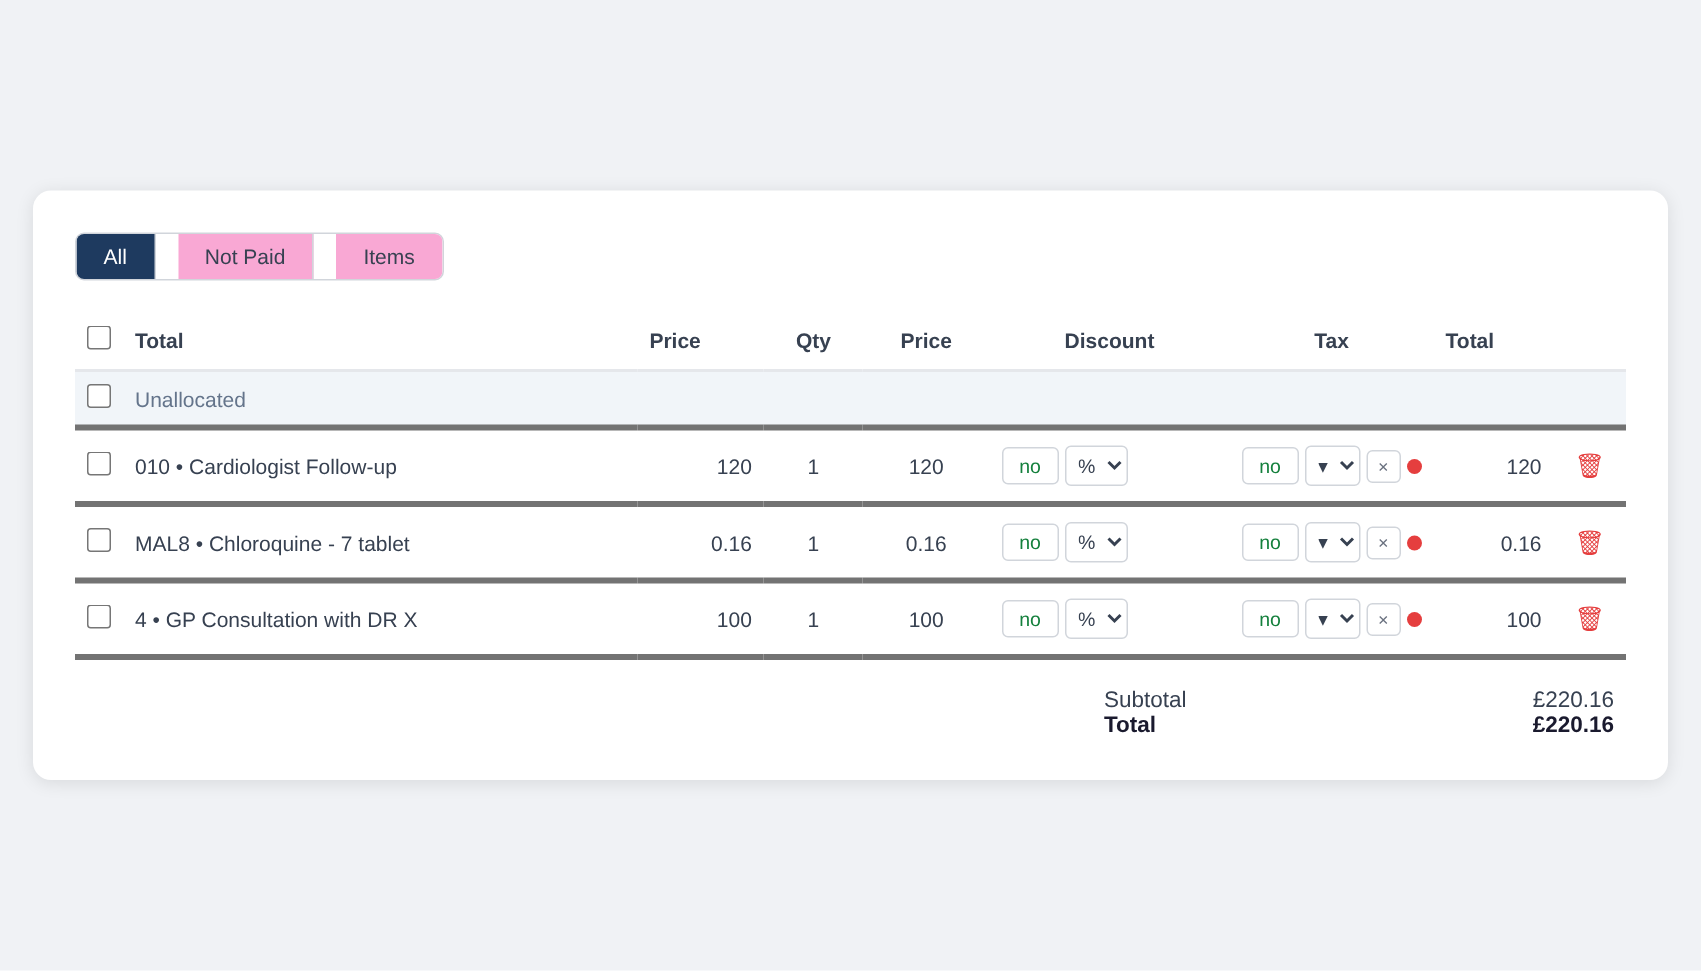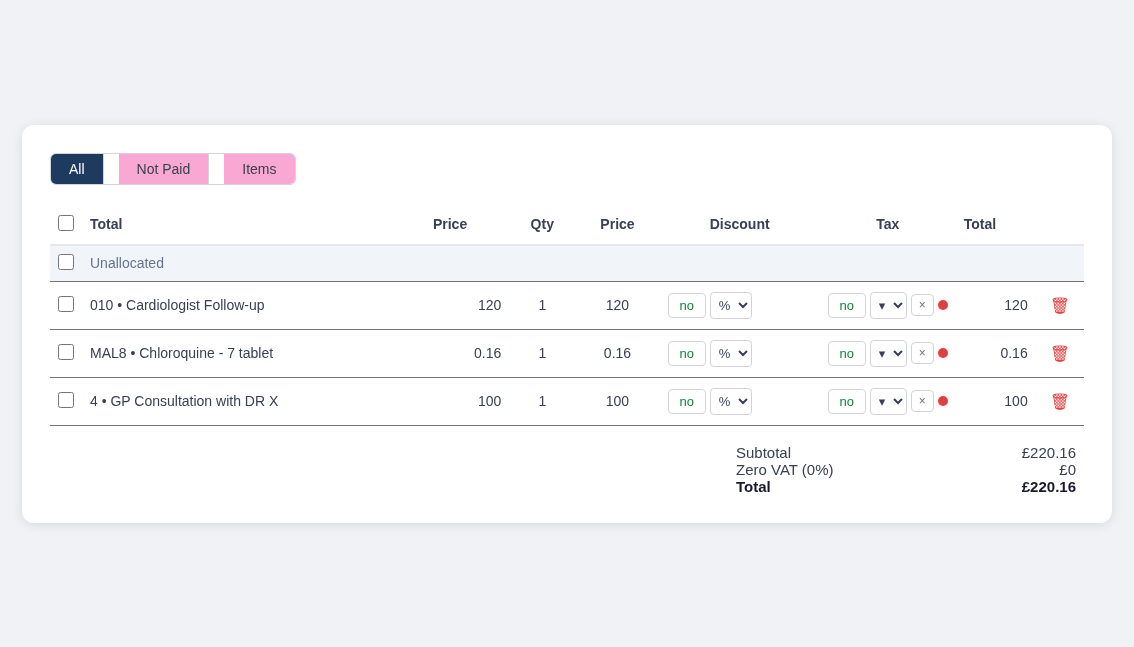--- a/index.html
+++ b/index.html
@@ -95,21 +95,21 @@
     thead th {
       padding: 10px 8px;
       text-align: left;
       color: #374151;
       font-weight: 600;
       font-size: 14px;
     }
     thead th.right { text-align: left; }
     thead th.center { text-align: center; }
     tbody tr {
-      border-bottom: 1px solid #737373;
+      border-bottom: 4px solid #737373;
     }
     tbody td {
       padding: 10px 8px;
       color: #374151;
       vertical-align: middle;
     }
     tbody td.right { text-align: right; }
     tbody td.center { text-align: center; }
     .unallocated-row td {
       background: #f1f5f9;
@@ -330,22 +330,18 @@
         <td><button class="btn-delete">🗑</button></td>
       </tr>
     </tbody>
   </table>
 
   <div class="totals-section">
     <div class="totals-row">
       <span>Subtotal</span>
       <span>£220.16</span>
     </div>
-    <div class="totals-row">
-      <span>Zero VAT (0%)</span>
-      <span>£0</span>
-    </div>
     <div class="totals-row total-bold">
       <span>Total</span>
       <span>£220.16</span>
     </div>
   </div>
 </div>
 
 </body></html>

